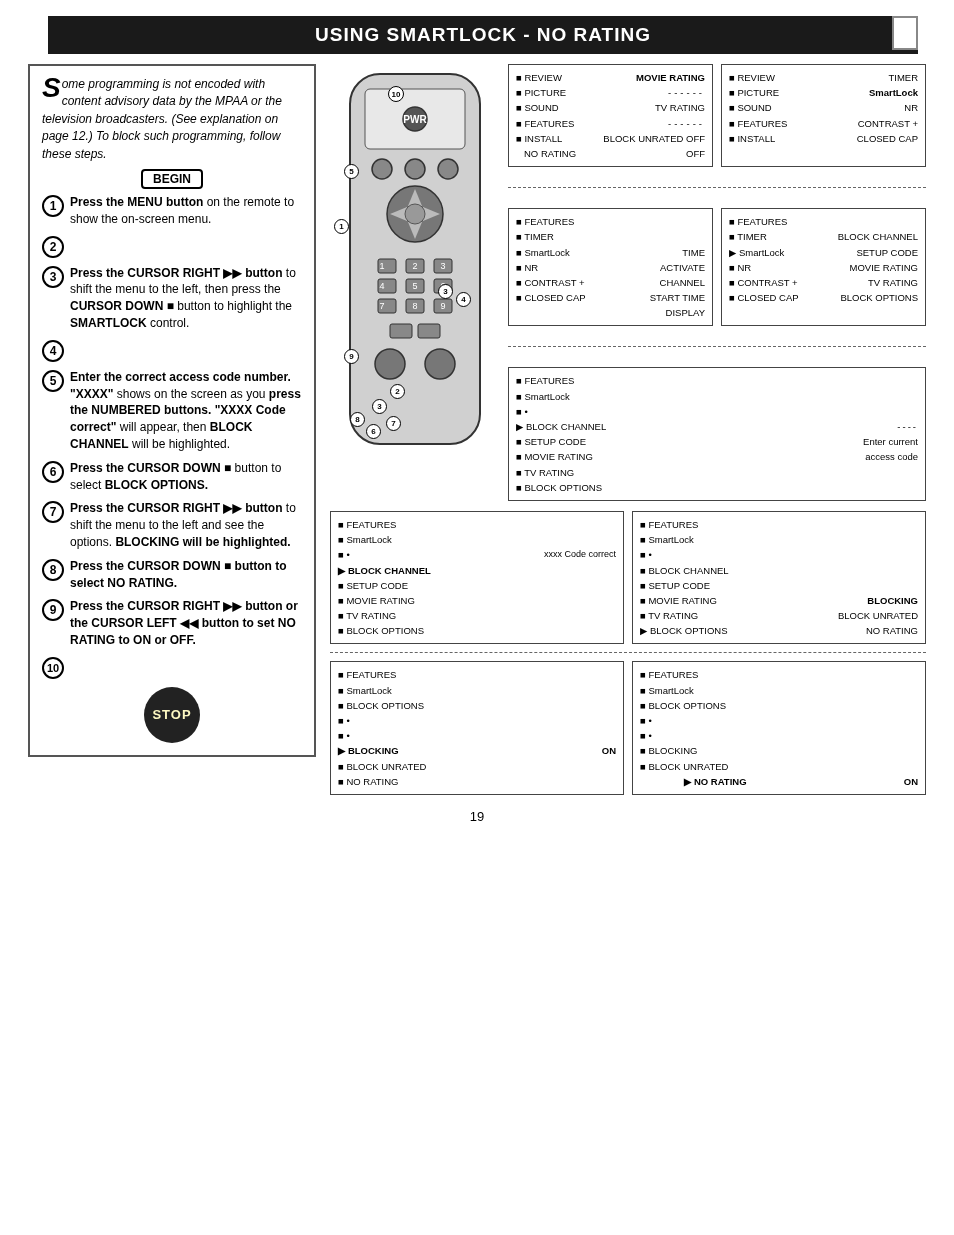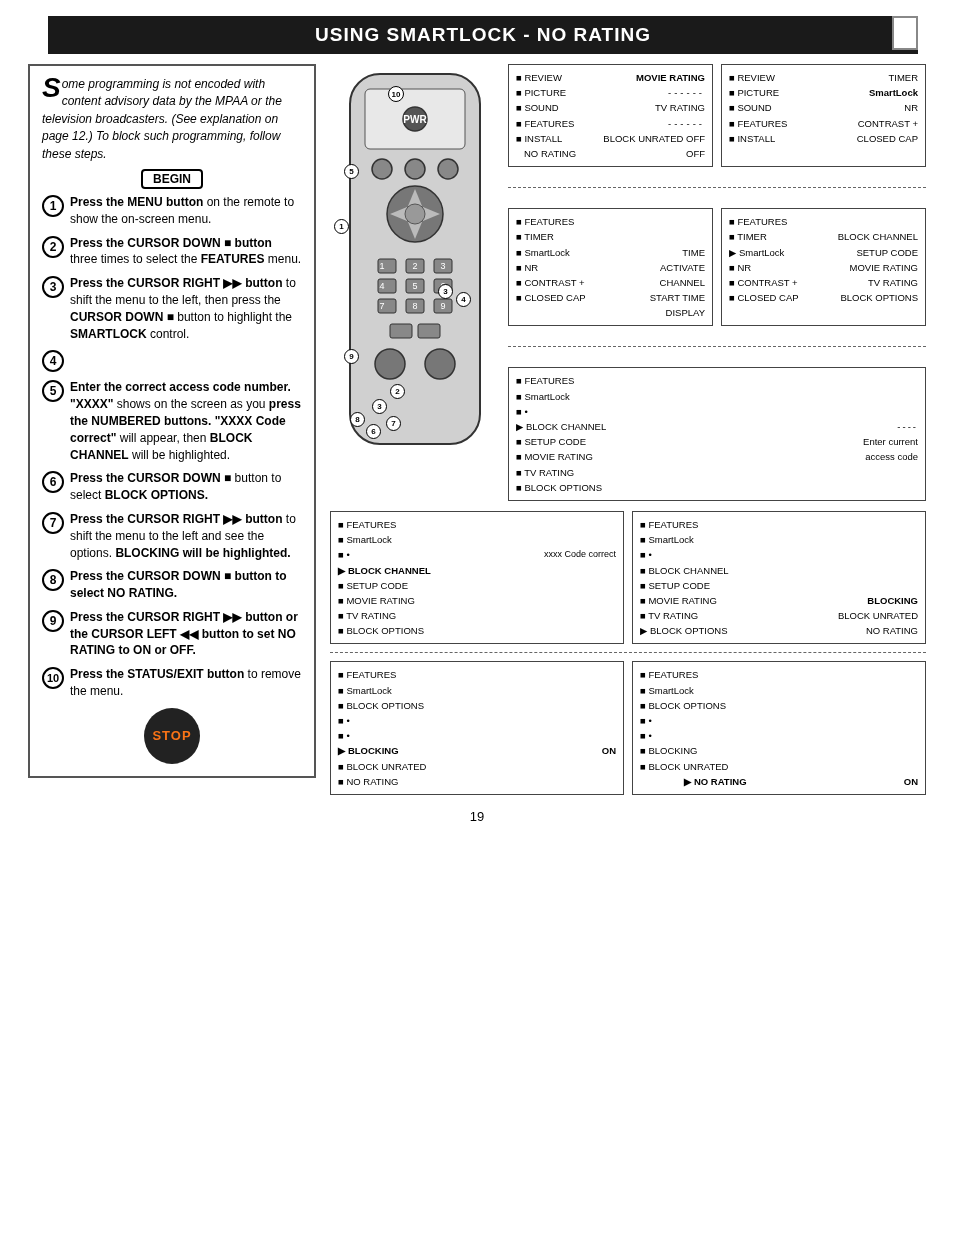--- a/index.html
+++ b/index.html
@@ -41,23 +41,20 @@
 
         <div style="display:flex; align-items:flex-start; margin-bottom:7px;">
           <div style="min-width:22px; height:22px; border:2px solid #000; border-radius:50%; display:flex; align-items:center; justify-content:center; font-weight:bold; font-size:12px; margin-right:6px; flex-shrink:0; margin-top:1px;">1</div>
           <div style="font-size:12px; line-height:1.4;">
             <b>Press the MENU button</b> on the remote to show the on-screen menu.
           </div>
         </div>
 
         <div style="display:flex; align-items:flex-start; margin-bottom:7px;">
           <div style="min-width:22px; height:22px; border:2px solid #000; border-radius:50%; display:flex; align-items:center; justify-content:center; font-weight:bold; font-size:12px; margin-right:6px; flex-shrink:0; margin-top:1px;">2</div>
-          <div style="font-size:12px; line-height:1.4;">
-            <b>Press the CURSOR DOWN ■ button</b> three times to select the <b>FEATURES</b> menu.
-          </div>
         </div>
 
         <div style="display:flex; align-items:flex-start; margin-bottom:7px;">
           <div style="min-width:22px; height:22px; border:2px solid #000; border-radius:50%; display:flex; align-items:center; justify-content:center; font-weight:bold; font-size:12px; margin-right:6px; flex-shrink:0; margin-top:1px;">3</div>
           <div style="font-size:12px; line-height:1.4;">
             <b>Press the CURSOR RIGHT ▶▶ button</b> to shift the menu to the left, then press the <b>CURSOR DOWN ■</b> button to highlight the <b>SMARTLOCK</b> control.
           </div>
         </div>
 
         <div style="display:flex; align-items:flex-start; margin-bottom:7px;">
@@ -94,29 +91,26 @@
 
         <div style="display:flex; align-items:flex-start; margin-bottom:7px;">
           <div style="min-width:22px; height:22px; border:2px solid #000; border-radius:50%; display:flex; align-items:center; justify-content:center; font-weight:bold; font-size:12px; margin-right:6px; flex-shrink:0; margin-top:1px;">9</div>
           <div style="font-size:12px; line-height:1.4;">
             <b>Press the CURSOR RIGHT ▶▶ button or the CURSOR LEFT ◀◀ button to set NO RATING to ON or OFF.</b>
           </div>
         </div>
 
         <div style="display:flex; align-items:flex-start; margin-bottom:7px;">
           <div style="min-width:22px; height:22px; border:2px solid #000; border-radius:50%; display:flex; align-items:center; justify-content:center; font-weight:bold; font-size:11px; margin-right:6px; flex-shrink:0; margin-top:1px;">10</div>
-          <div style="font-size:12px; line-height:1.4;">
-            <b>Press the STATUS/EXIT but­ton</b> to remove the menu.
-          </div>
         </div>
 
       </div>
 
       <div style="text-align:center; margin-top:8px;">
-        <div style="width:56px; height:56px; border-radius:50%; background:#222; color:#f97316; display:inline-flex; align-items:center; justify-content:center; font-weight:bold; font-size:13px; letter-spacing:1px;">
+        <div style="width:56px; height:56px; border-radius:50%; background:#222; color:#fef9c3; display:inline-flex; align-items:center; justify-content:center; font-weight:bold; font-size:13px; letter-spacing:1px;">
           <span>STOP</span>
         </div>
       </div>
 
     </div>
 
     <div style="flex:1; display:flex; flex-direction:column; gap:6px;">
 
       <div style="display:flex; gap:8px; align-items:flex-start;">
 

